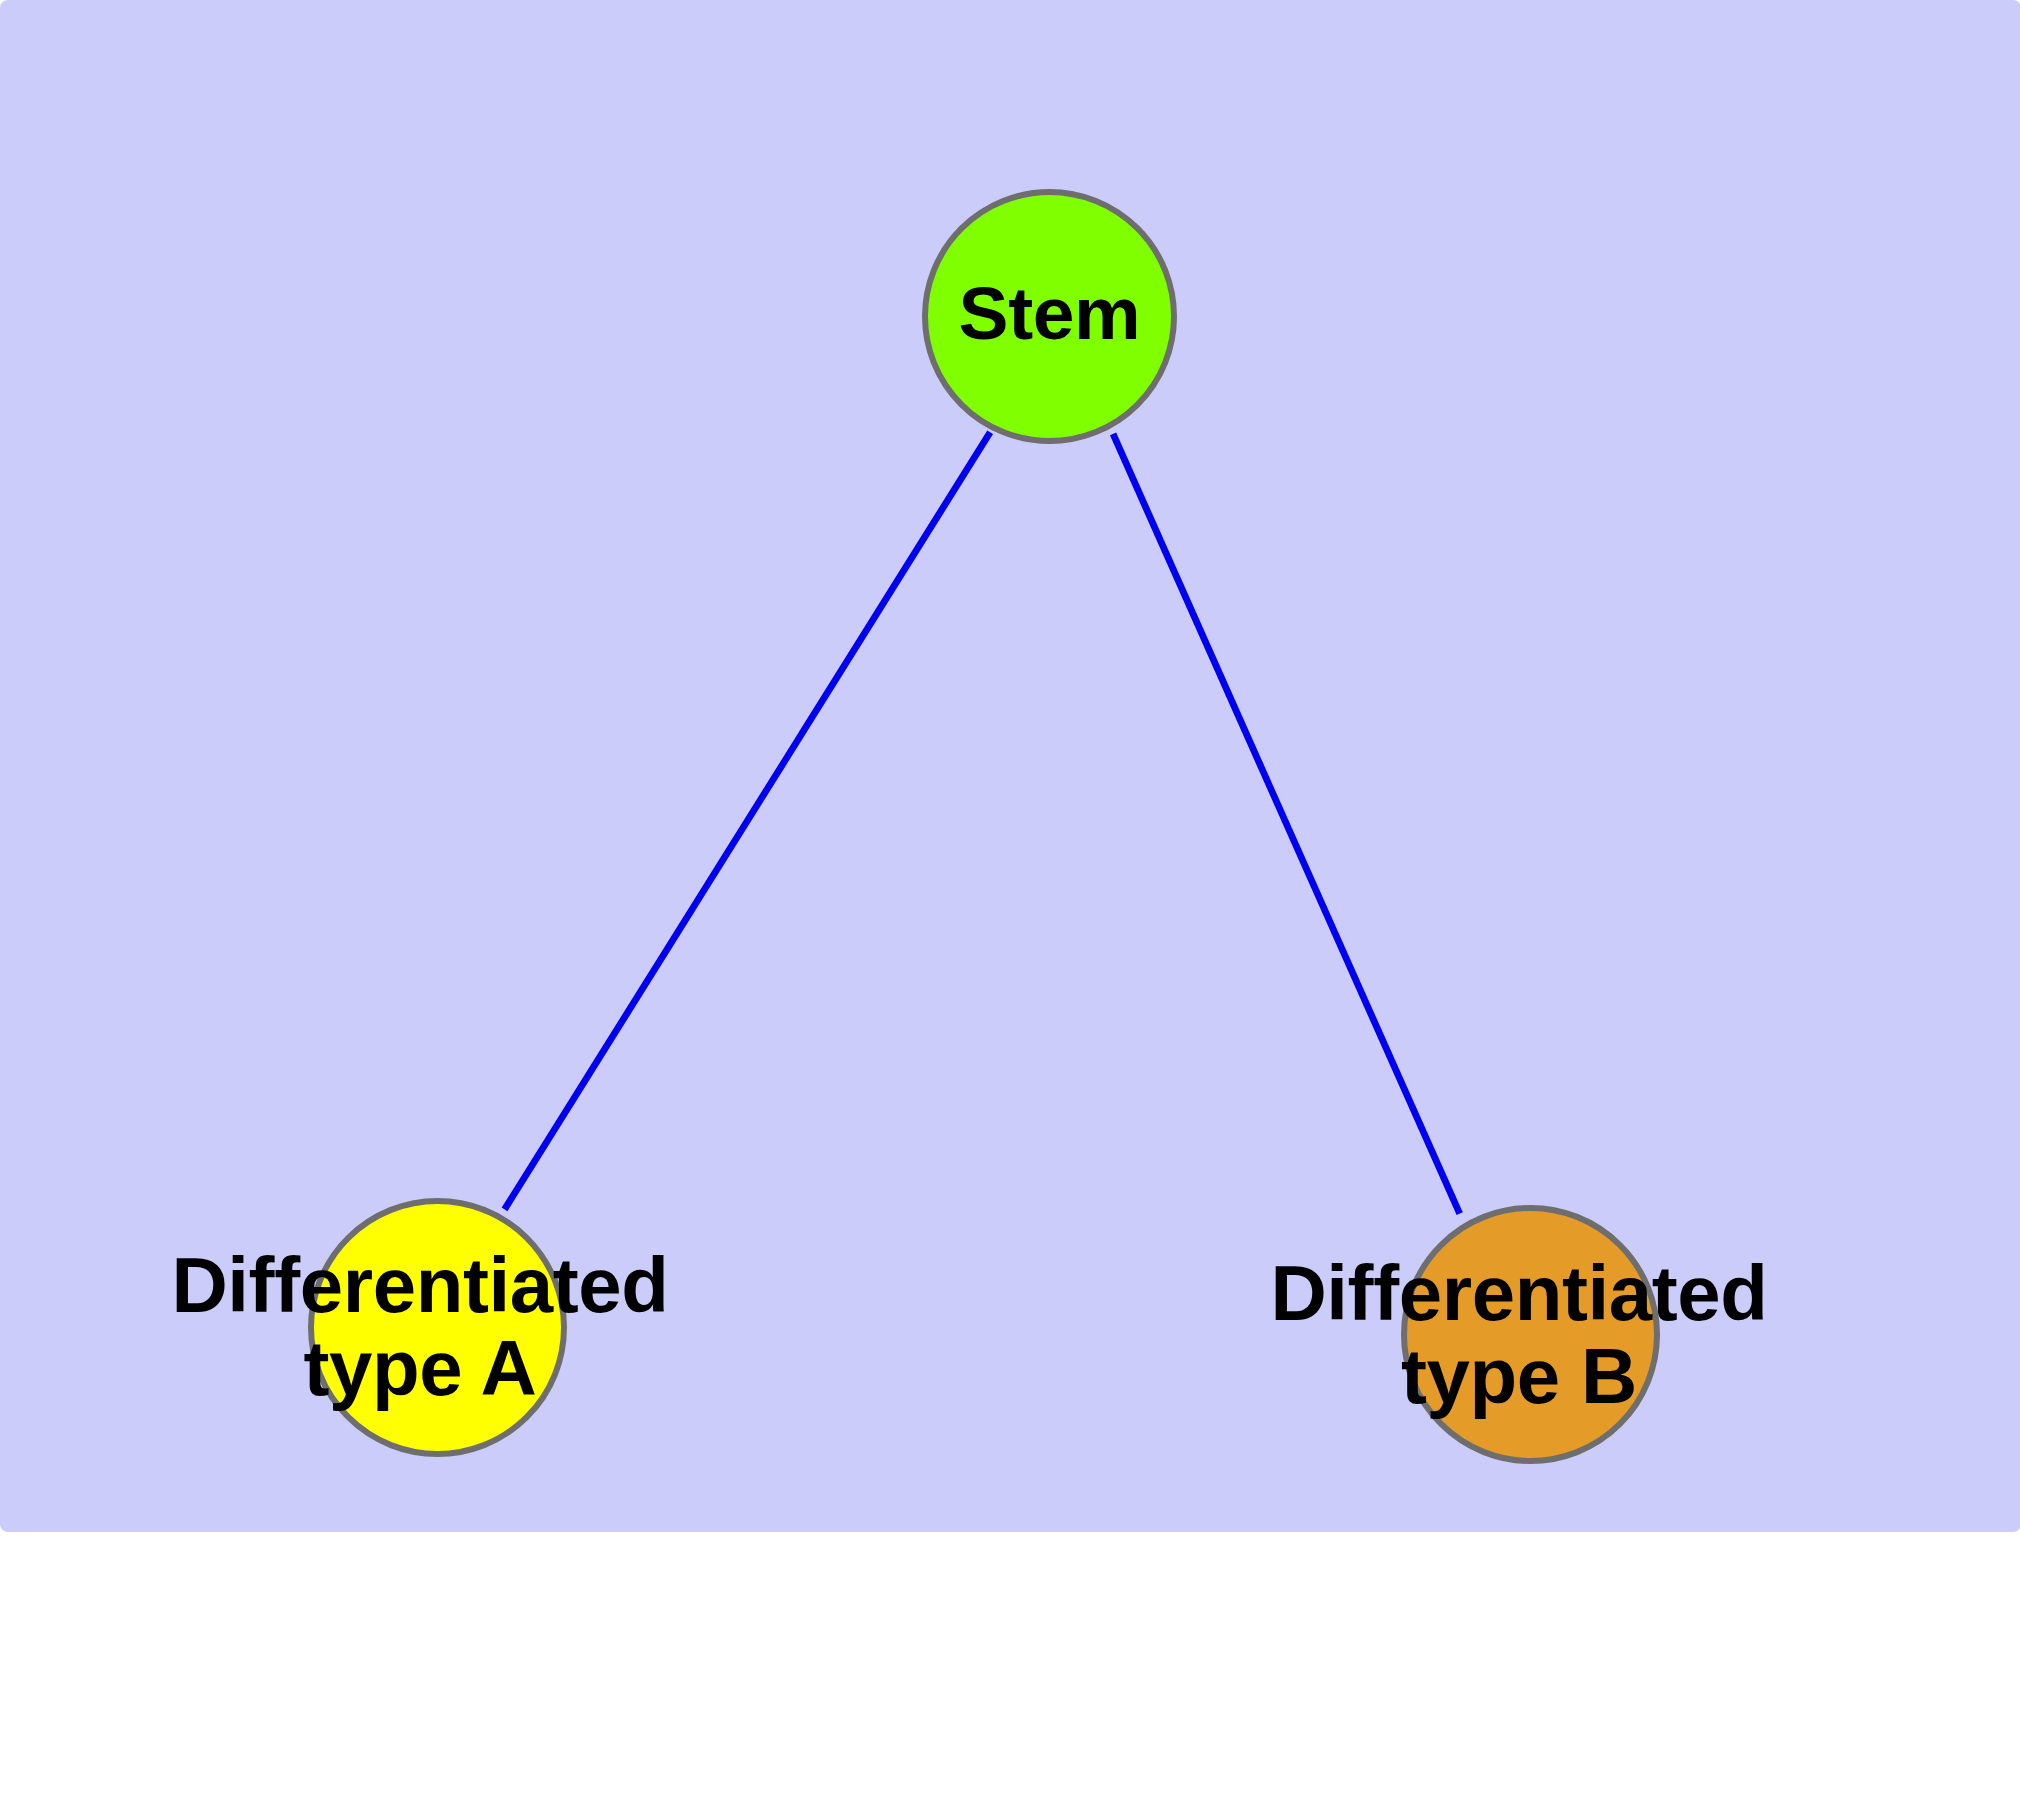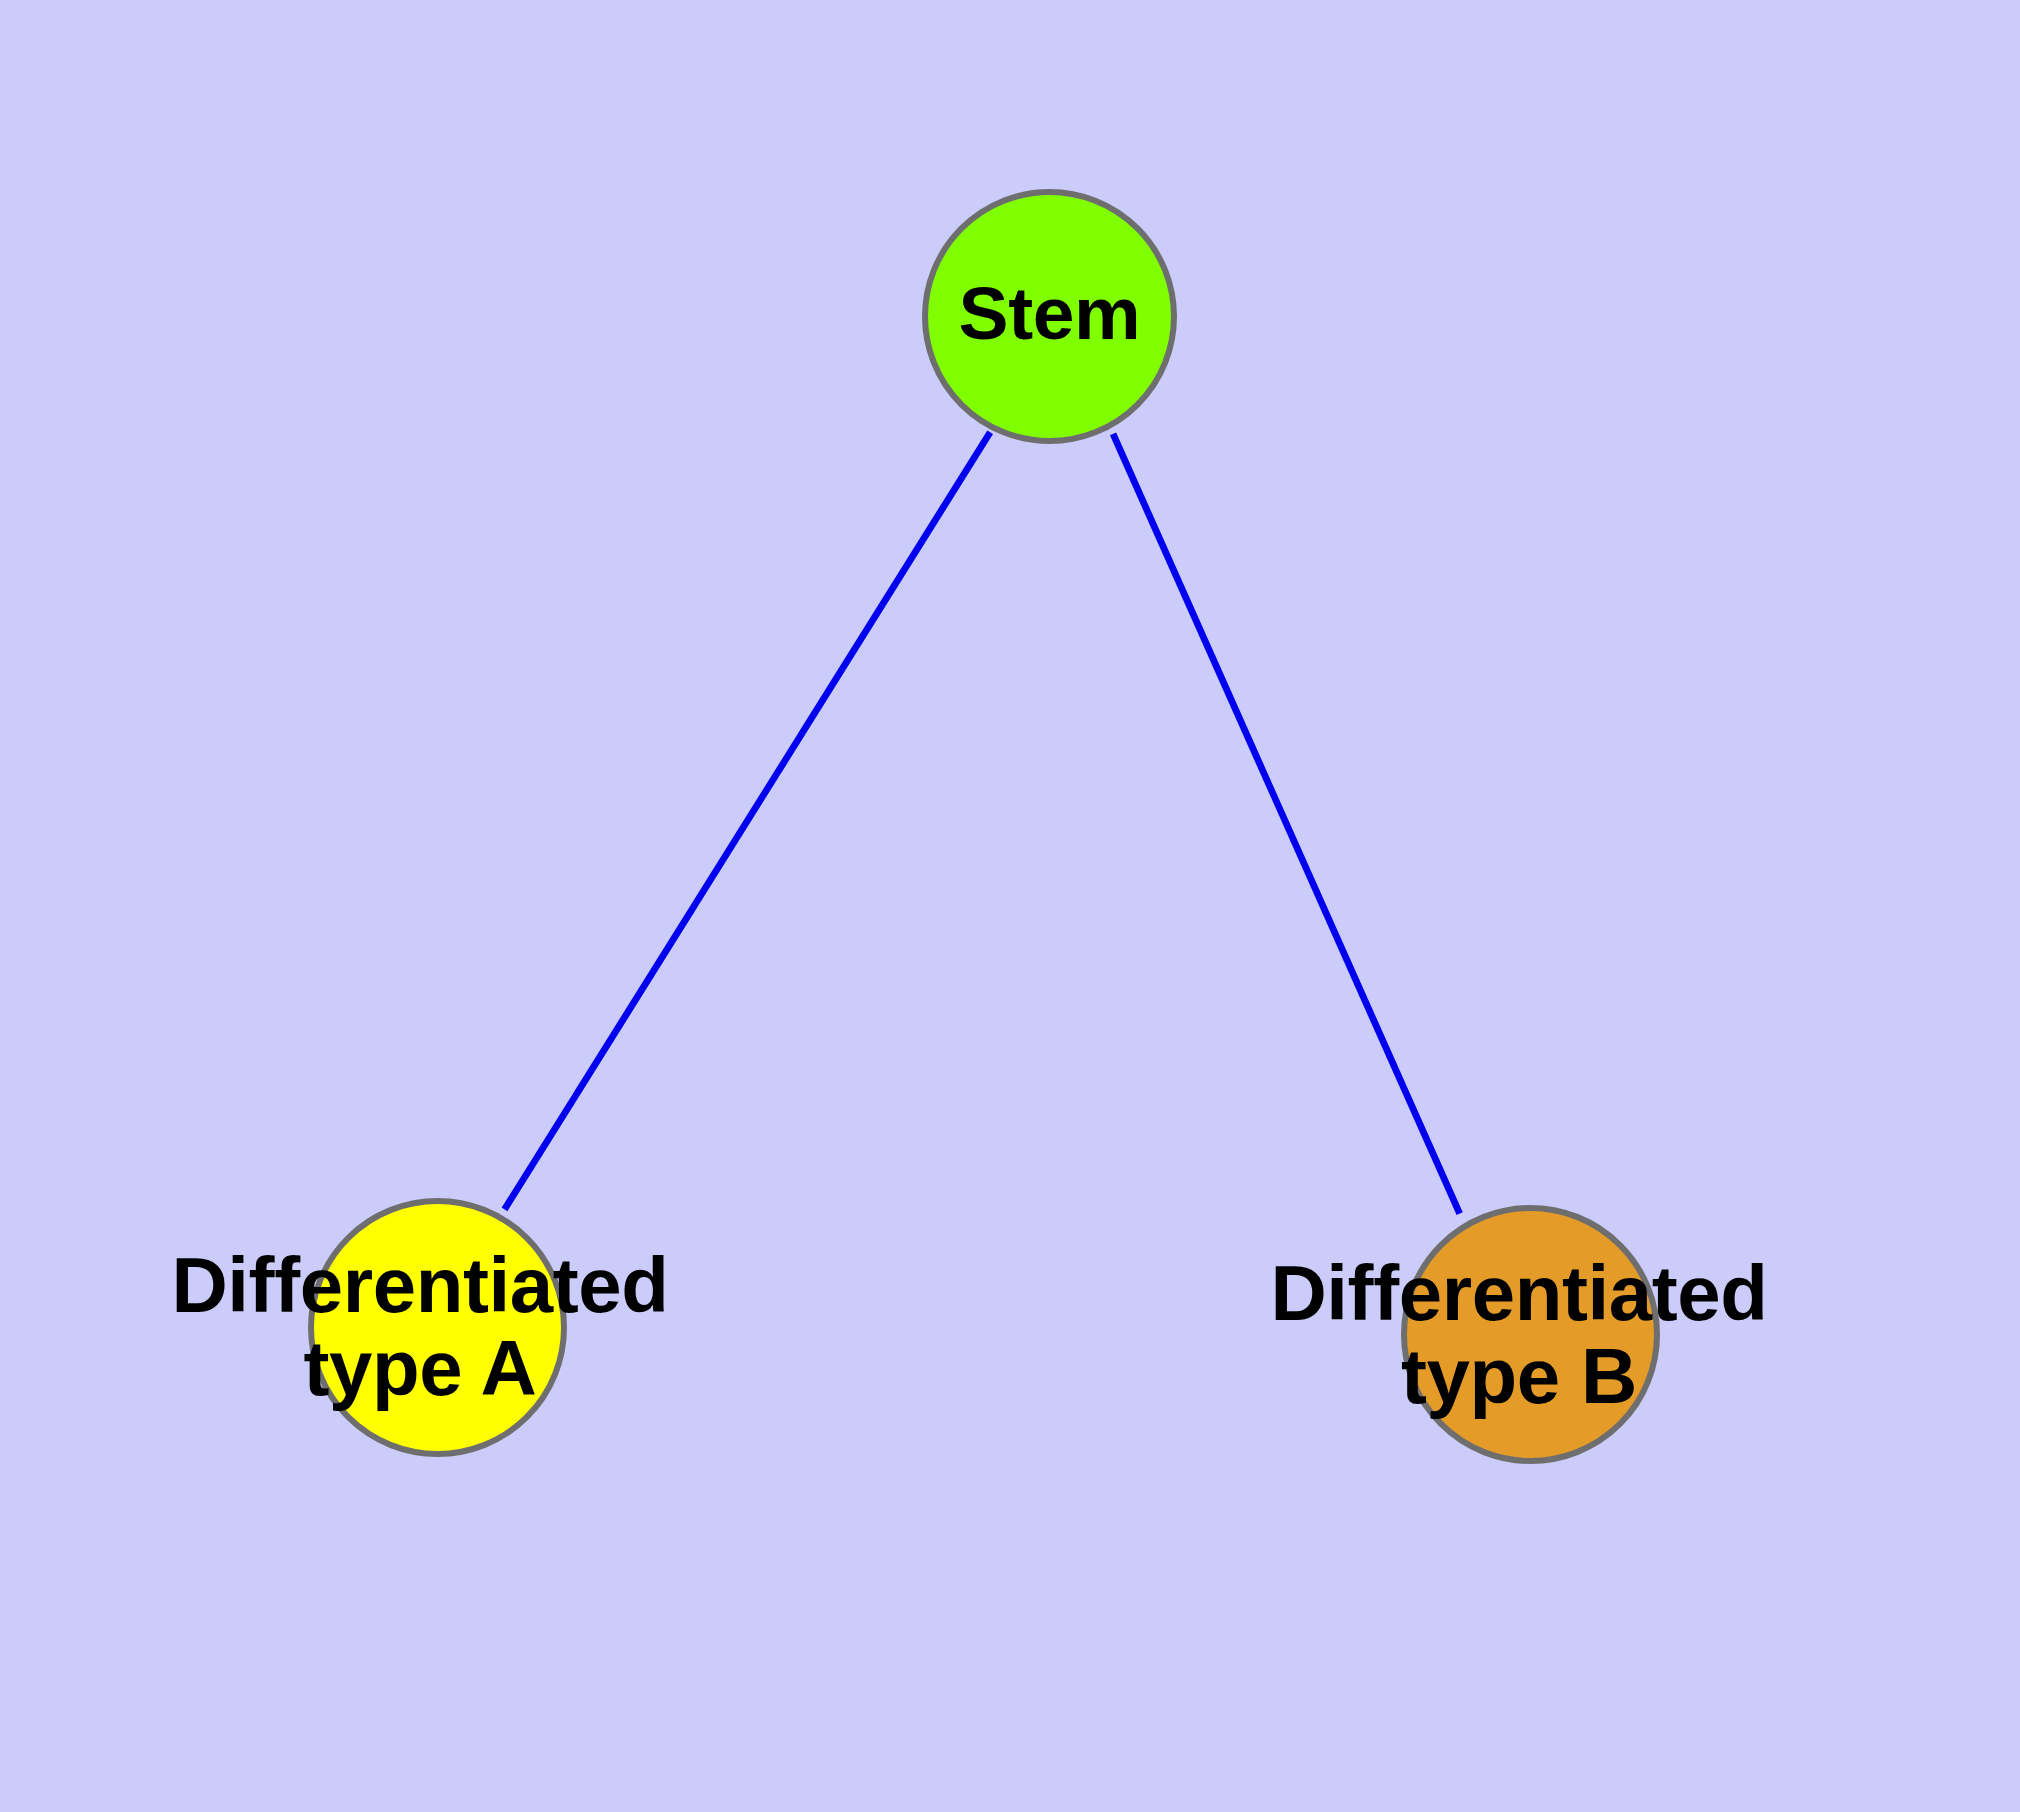--- a/index.html
+++ b/index.html
@@ -9,22 +9,23 @@
   }
   body {
     width: 2021px;
     height: 1812px;
     overflow: hidden;
     font-family: "Liberation Sans", sans-serif;
   }
   #graph-canvas {
     position: relative;
     width: 2021px;
-    height: 1812px;
+    height: 1532px;
     background: #ccccfa;
+    border-radius: 8px;
   }
   #edge-layer {
     position: absolute;
     left: 0;
     top: 0;
     width: 2021px;
     height: 1812px;
     z-index: 1;
   }
   #node-layer {

